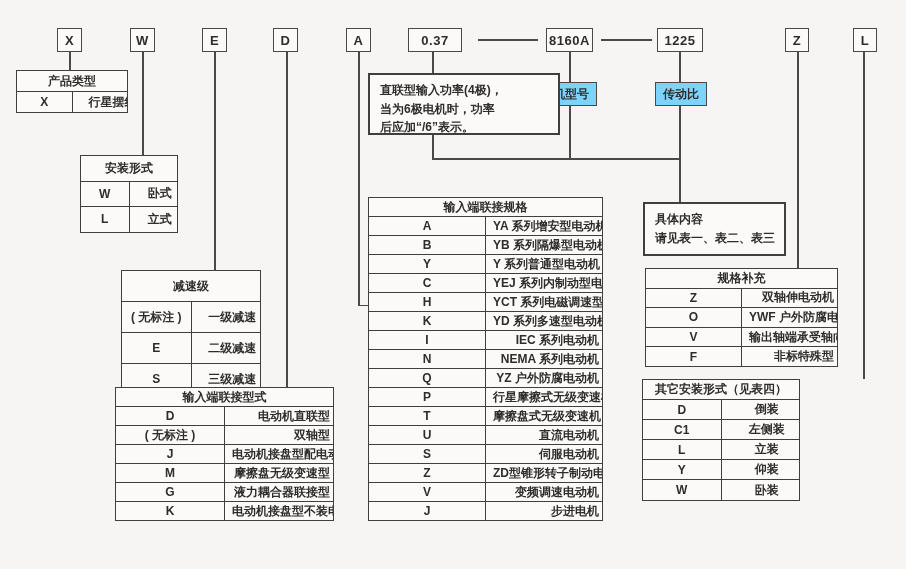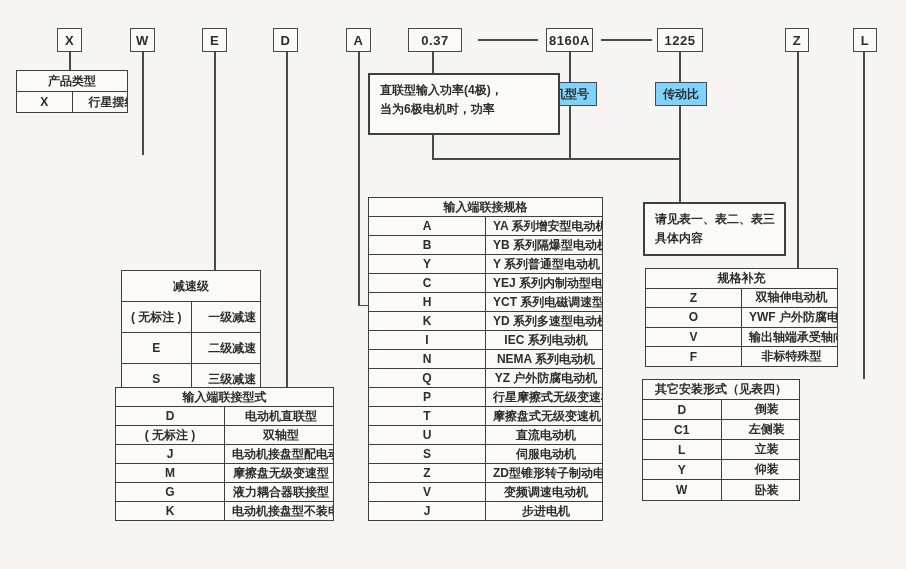--- a/index.html
+++ b/index.html
@@ -52,21 +52,21 @@
     font-size:12px;font-weight:600;
   }
   table.t td{
     border:1.5px solid #403f3d;
     padding:0 3px;
     overflow:hidden;white-space:nowrap;
     color:#2e2d2b;
   }
   table.t td.hdr{text-align:center;font-weight:700;}
   table.t td.c1{text-align:center;}
-  table.t td.c2{text-align:center;padding-left:7px;}
+  table.t td.c2{text-align:right;padding-left:7px;}
   table.t.center-desc td.c2{text-align:center;padding-left:16px;}
   table.product  tr{height:21px;}
   table.mount    tr{height:25.5px;}
   table.reduce   tr{height:31px;}
   table.inptype  tr{height:19px;}
   table.inpspec  tr{height:19px;padding-left:36px;}
   table.specsupp tr{height:19.6px;}
   table.othermnt tr{height:20.1px;}
 </style>
 </head>
@@ -104,39 +104,55 @@
   <div class="vline" style="left:679px;top:158px;height:44px"></div>
   <div class="vline" style="left:797px;top:52px;height:218px"></div>
   <div class="vline" style="left:863px;top:52px;height:327px"></div>
 
   <div class="label-box" style="left:545px;top:82px;width:50px;height:22px">机型号</div>
   <div class="label-box" style="left:655px;top:82px;width:50px;height:22px">传动比</div>
 
   <div class="note-box" style="left:368px;top:73px;width:192px;height:62px">
     <div>直联型输入功率(4极)，</div>
     <div>当为6极电机时，功率</div>
+    <div>后应加“/6”表示。</div>
   </div>
 
   <div class="note-box" style="left:643px;top:202px;width:143px;height:54px">
+    <div>具体内容</div>
     <div>请见表一、表二、表三</div>
-    <div>具体内容</div>
   </div>
 
   <table class="t product center-desc" style="left:16px;top:70px;width:112px">
     <tbody>
         <tr>
           <td class="hdr" colspan="2">产品类型</td>
         </tr>
     <tr>
       <td class="c1" style="width:30px">X</td>
       <td class="c2">行星摆线</td>
     </tr>
   </tbody>
     </table>
 
+  <table class="t mount center-desc" style="left:80px;top:155px;width:98px">
+    <tbody>
+        <tr>
+          <td class="hdr" colspan="2">安装形式</td>
+        </tr>
+    <tr>
+      <td class="c1" style="width:38px">W</td>
+      <td class="c2">卧式</td>
+    </tr>
+    <tr>
+      <td class="c1">L</td>
+      <td class="c2">立式</td>
+    </tr>
+  </tbody>
+    </table>
 
   <table class="t reduce center-desc" style="left:121px;top:270px;width:140px">
     <tbody>
         <tr>
           <td class="hdr" colspan="2">减速级</td>
         </tr>
     <tr>
       <td class="c1" style="width:61px">( 无标注 )</td>
       <td class="c2">一级减速</td>
     </tr>

